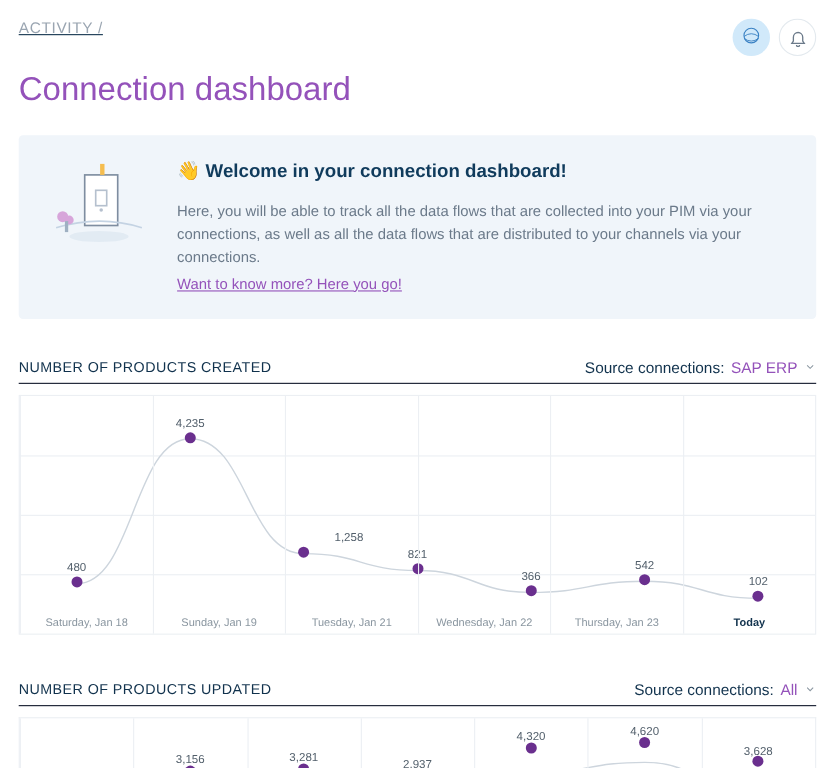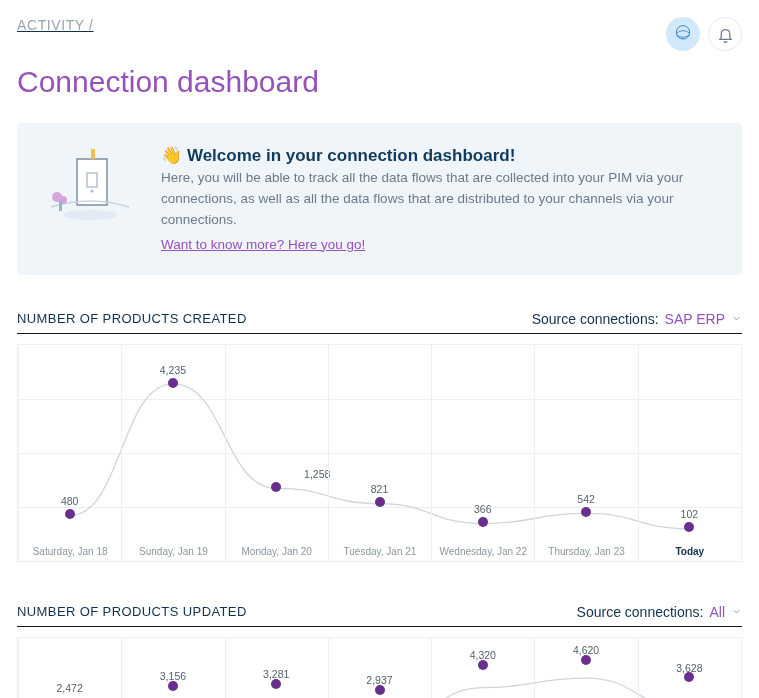--- a/index.html
+++ b/index.html
@@ -61,21 +61,21 @@
   .welcome-illu {
     width: 90px; height: 80px;
     flex-shrink: 0;
     display:flex; align-items:center; justify-content:center;
     position:relative;
   }
   .welcome-title {
     font-size: 17px;
     font-weight: 700;
     color: #103b5c;
-    margin-bottom: 2px;
+    margin-bottom: 16px;
   }
   .welcome-body {
     font-size: 13.5px;
     color: #6b7a8a;
     line-height: 1.55;
   }
   .welcome-link {
     display: inline-block;
     margin-top: 6px;
     font-size: 13.5px;
@@ -252,23 +252,20 @@
       <div class="chart-point" style="left: 92.8571%; top: 95.0565%;"></div>
       <div class="chart-point-label" style="left: 92.8571%; top: 91.4482%;">102</div>
     </div>
 <div class="chart-col">
       <div class="chart-x-label">Saturday, Jan 18</div>
     </div>
     <div class="chart-col">
       <div class="chart-x-label">Sunday, Jan 19</div>
     </div>
     <div class="chart-col">
-      <div class="chart-x-label">Monday, Jan 20</div>
-    </div>
-    <div class="chart-col">
       <div class="chart-x-label">Tuesday, Jan 21</div>
     </div>
     <div class="chart-col">
       <div class="chart-x-label">Wednesday, Jan 22</div>
     </div>
     <div class="chart-col">
       <div class="chart-x-label">Thursday, Jan 23</div>
     </div>
     <div class="chart-col">
       <div class="chart-x-label today">Today</div>

